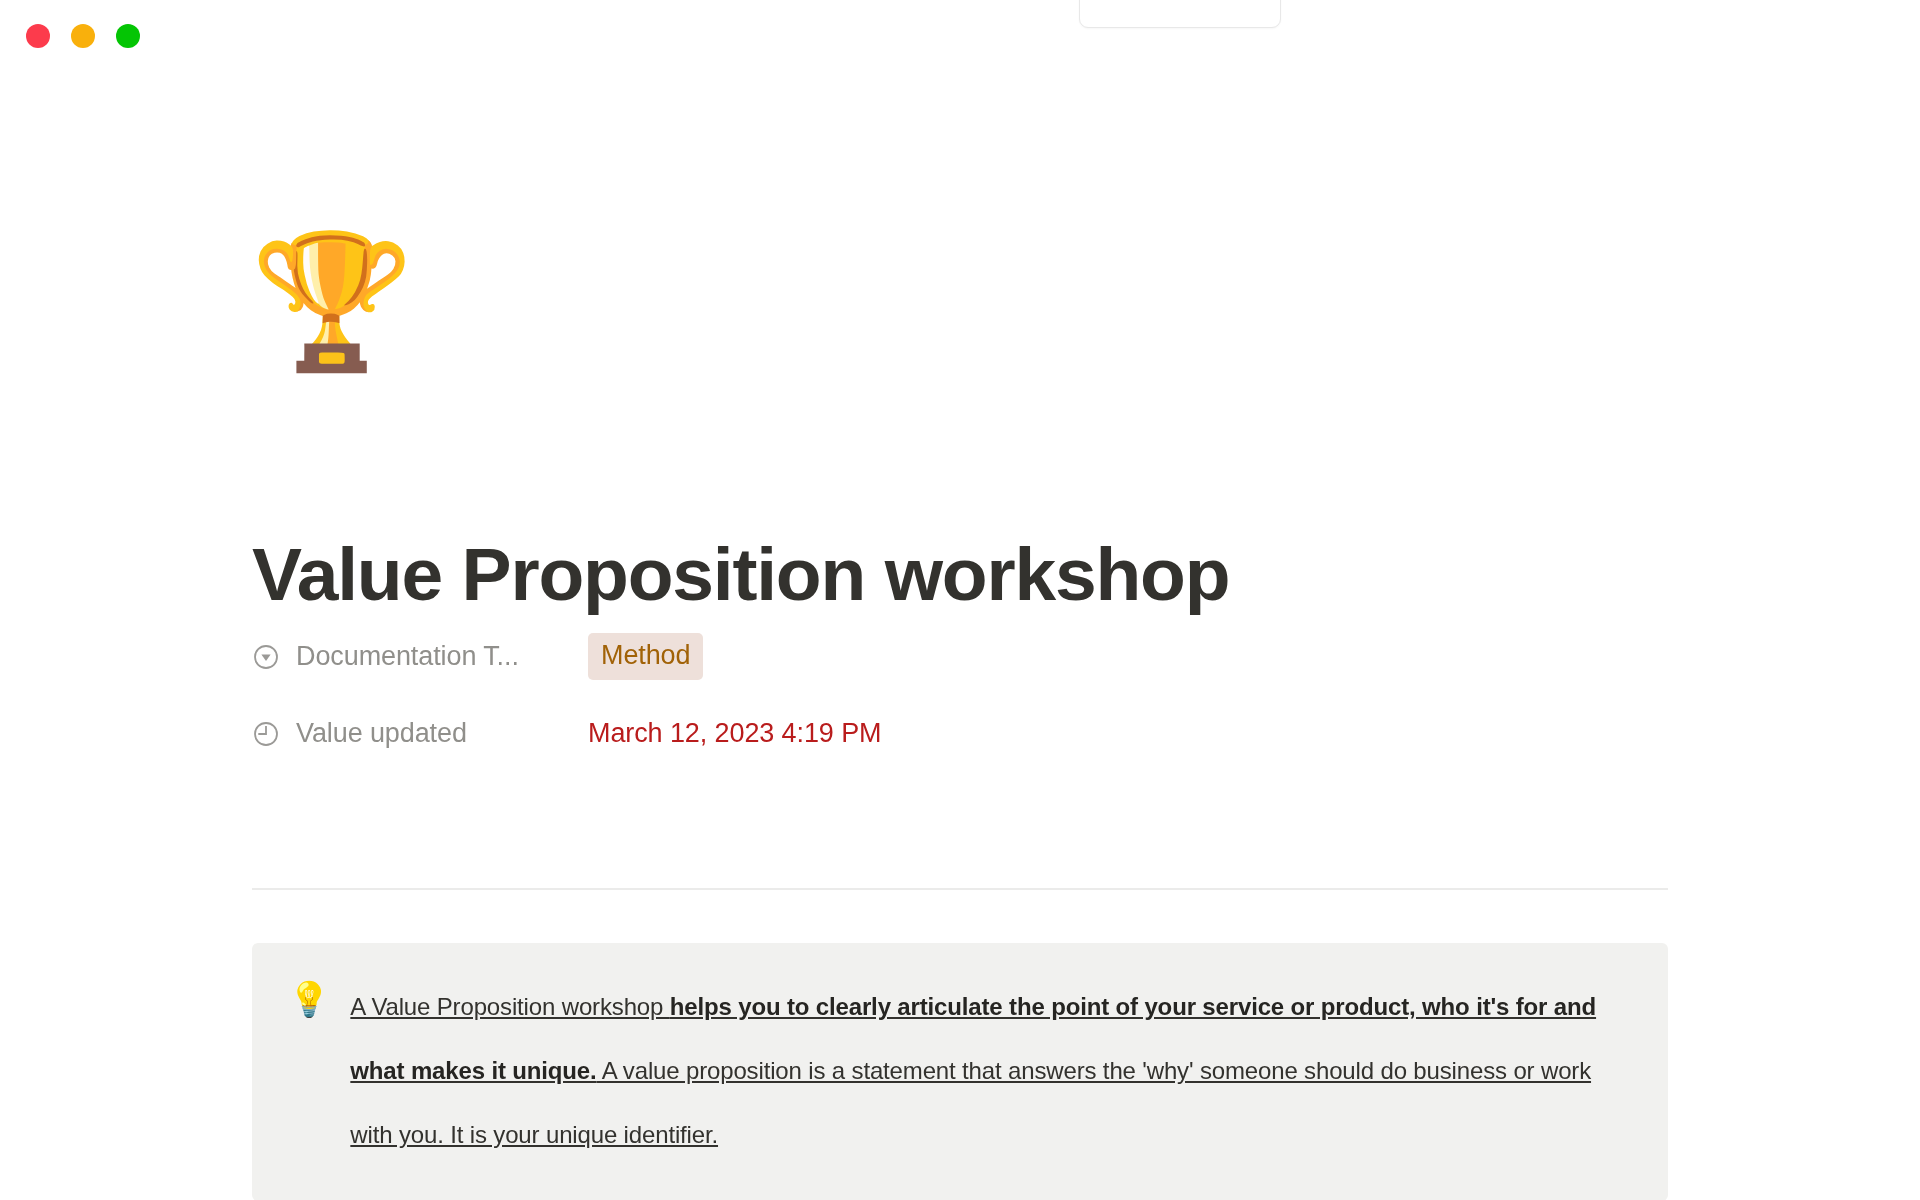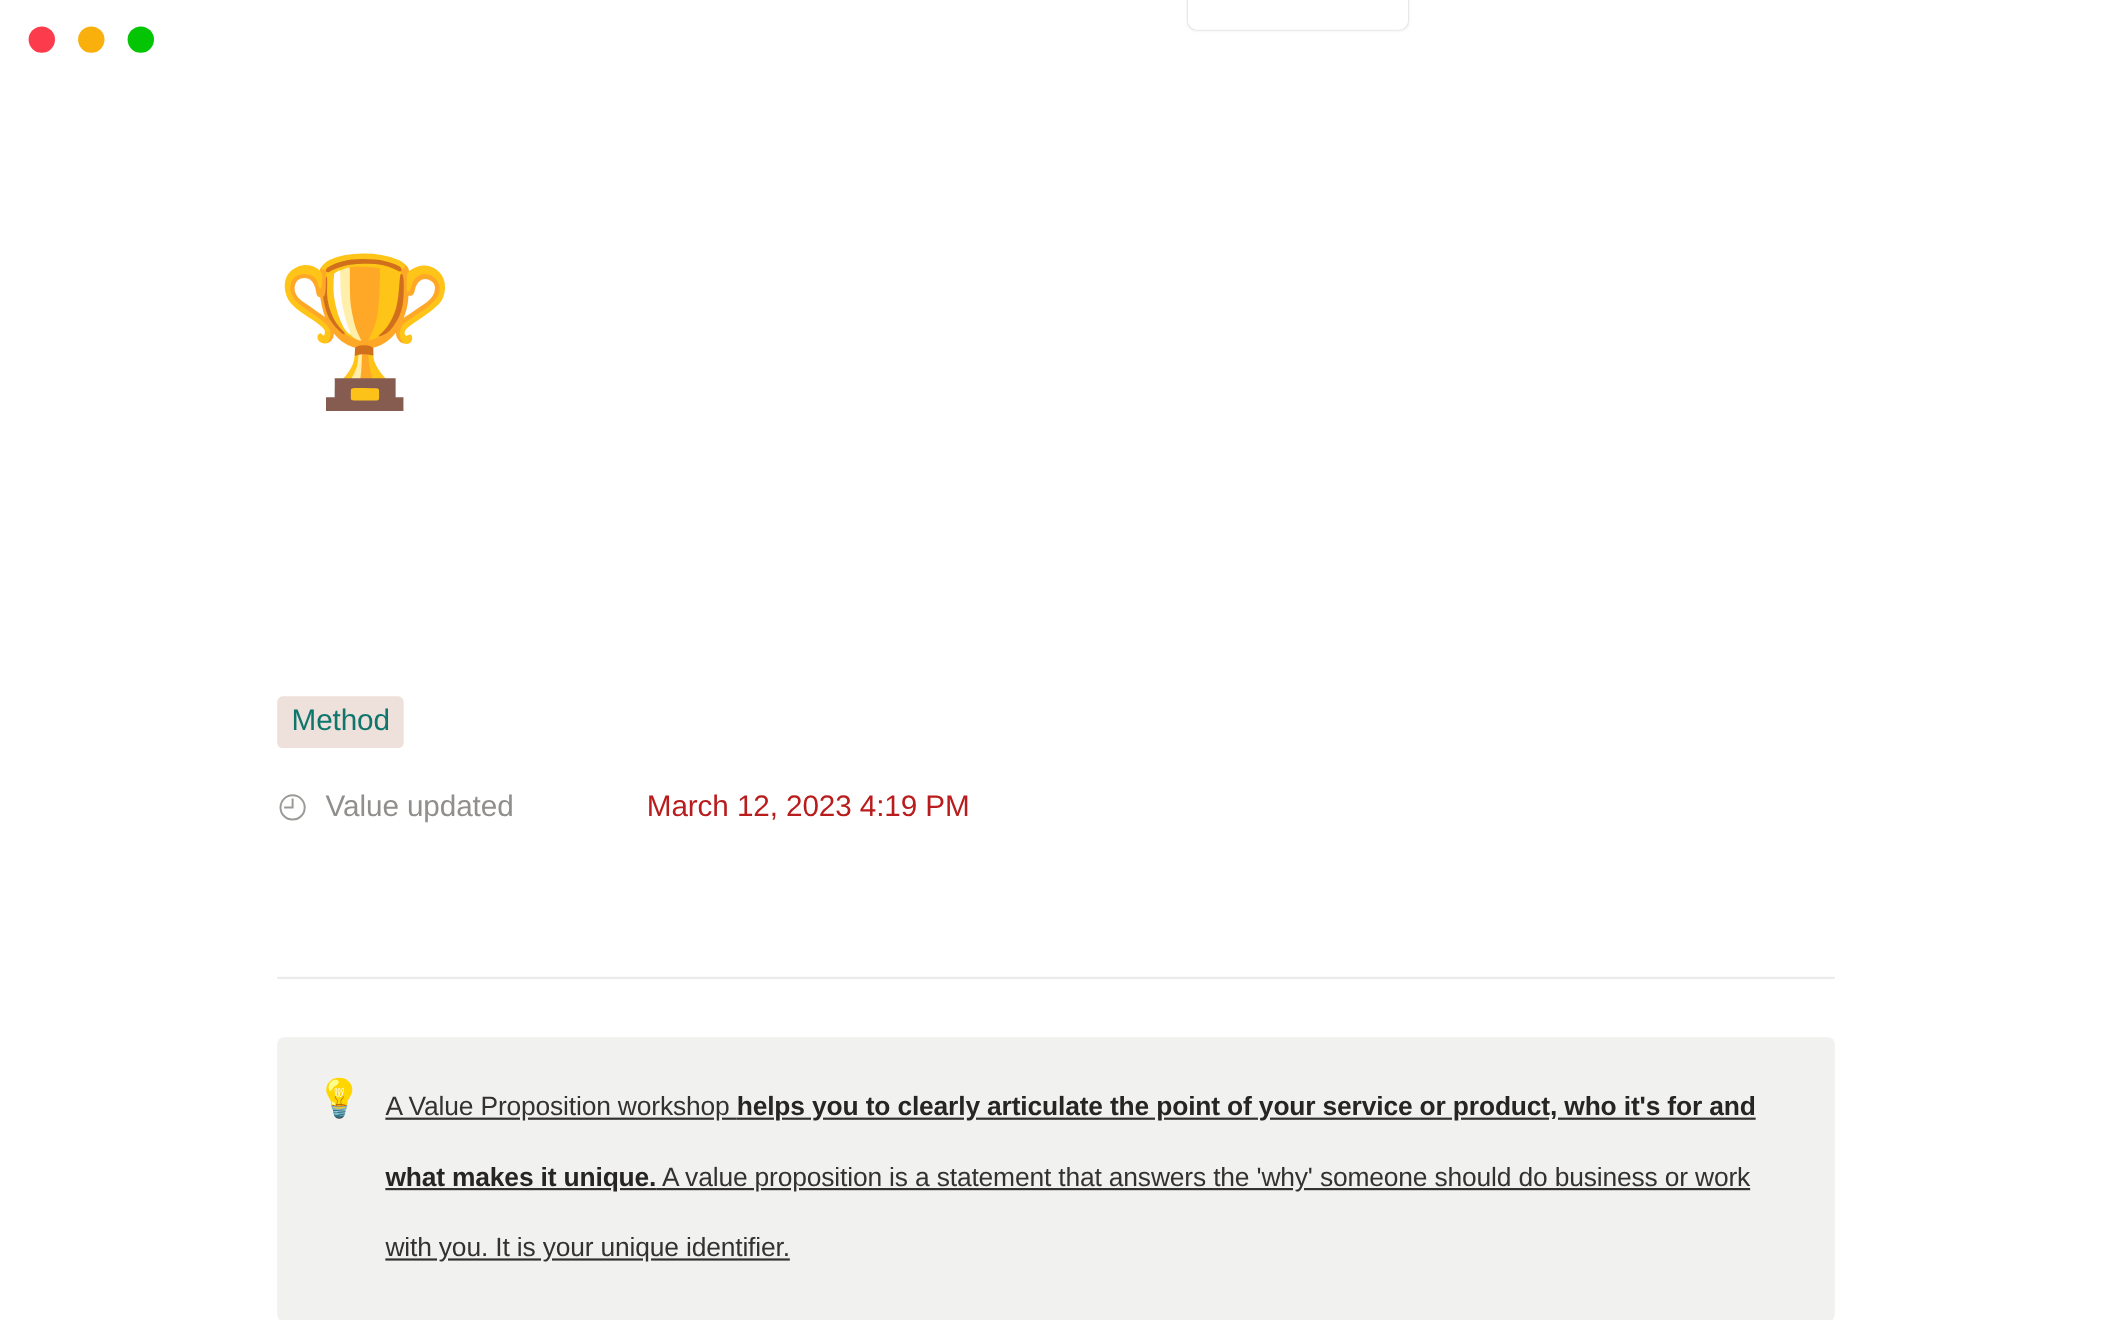--- a/index.html
+++ b/index.html
@@ -121,21 +121,21 @@
   }
   .property-value-text {
     font-size: 27px;
     color: #b91c1c;
     white-space: nowrap;
     letter-spacing: -0.1px;
   }
   .tag {
     display: inline-block;
     background: #EEE0DA;
-    color: #0f766e;
+    color: #a16207;
     font-size: 27px;
     line-height: 1;
     padding: 9px 13px 11px 13px;
     border-radius: 5px;
     white-space: nowrap;
     letter-spacing: -0.1px;
   }
 
   
   #divider {
@@ -185,24 +185,34 @@
     <div class="traffic-dot" id="dot-min"></div>
     <div class="traffic-dot" id="dot-zoom"></div>
   </div>
   <div id="floating-pill"></div>
 </div>
 
 <div id="page">
 
   <div id="page-emoji">🏆</div>
 
+  <h1 id="page-title">Value Proposition workshop</h1>
 
   <div id="properties">
 
     <div class="property-row">
+      <div class="property-left">
+        <span class="property-icon">
+          <svg width="26" height="26" viewBox="0 0 26 26" fill="none">
+            <circle cx="13" cy="13" r="11" stroke="#9B9A97" stroke-width="1.8"></circle>
+            <path d="M8.4 10.6 H17.6 L13 17 Z" fill="#9B9A97"></path>
+          </svg>
+        </span>
+        <span class="property-label">Documentation T...</span>
+      </div>
       <div class="property-value">
         <span class="tag">Method</span>
       </div>
     </div>
 
     <div class="property-row">
       <div class="property-left">
         <span class="property-icon">
           <svg width="26" height="26" viewBox="0 0 26 26" fill="none">
             <circle cx="13" cy="13" r="11" stroke="#9B9A97" stroke-width="1.8"></circle>

